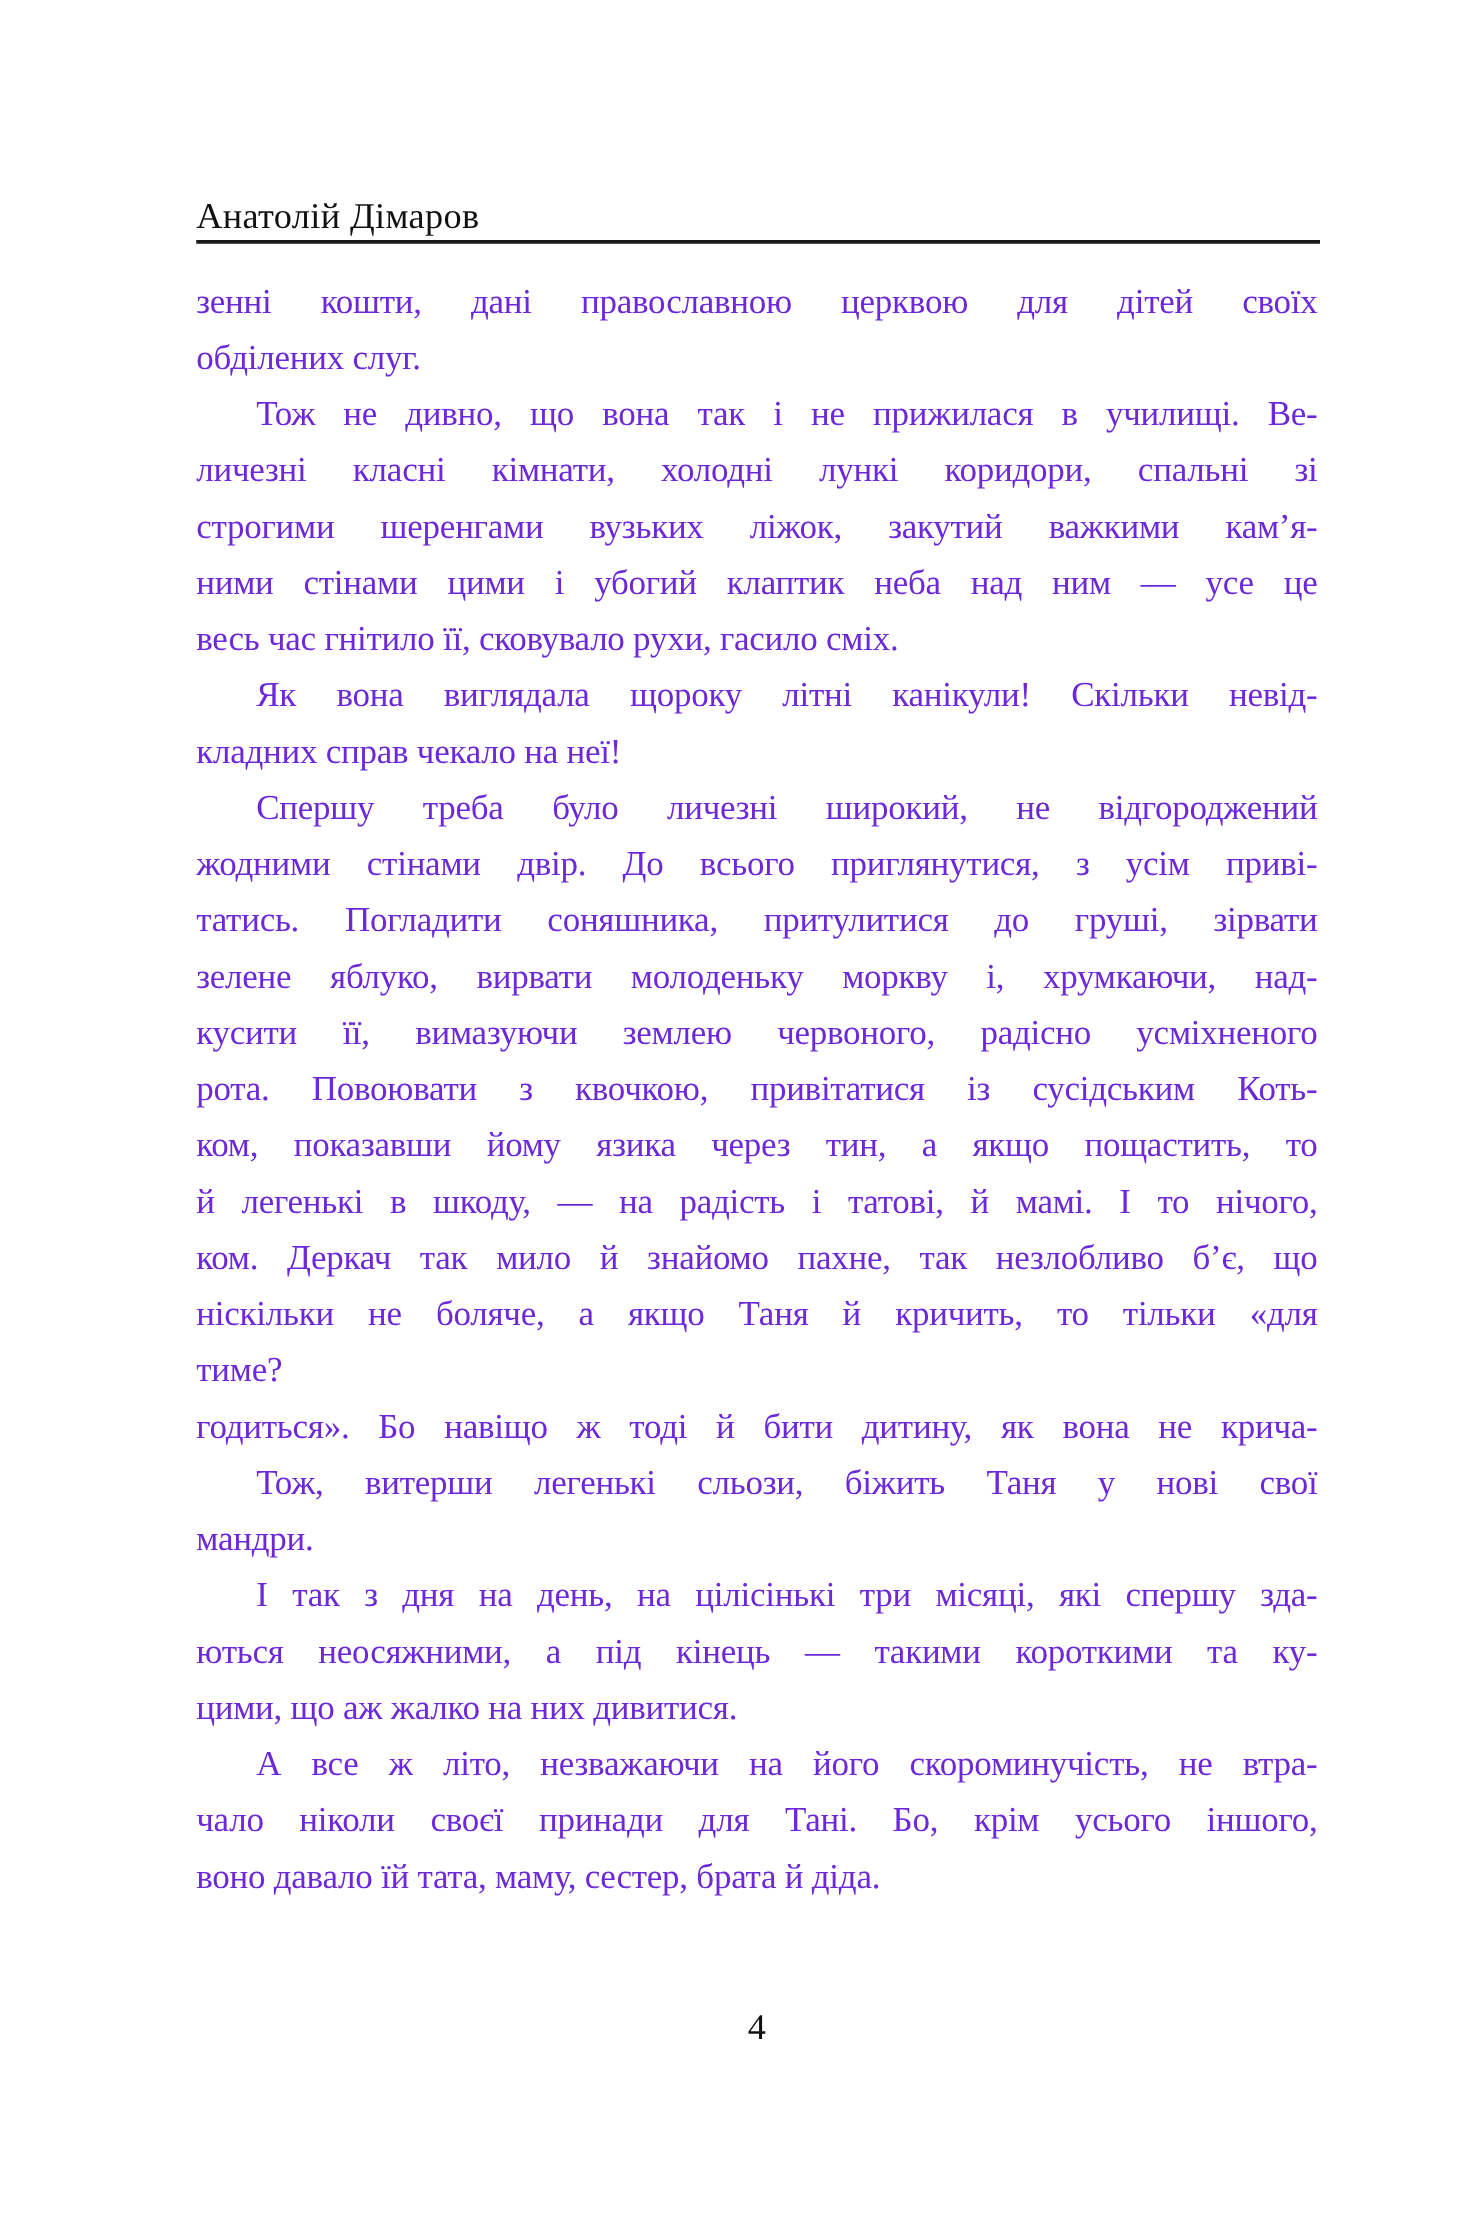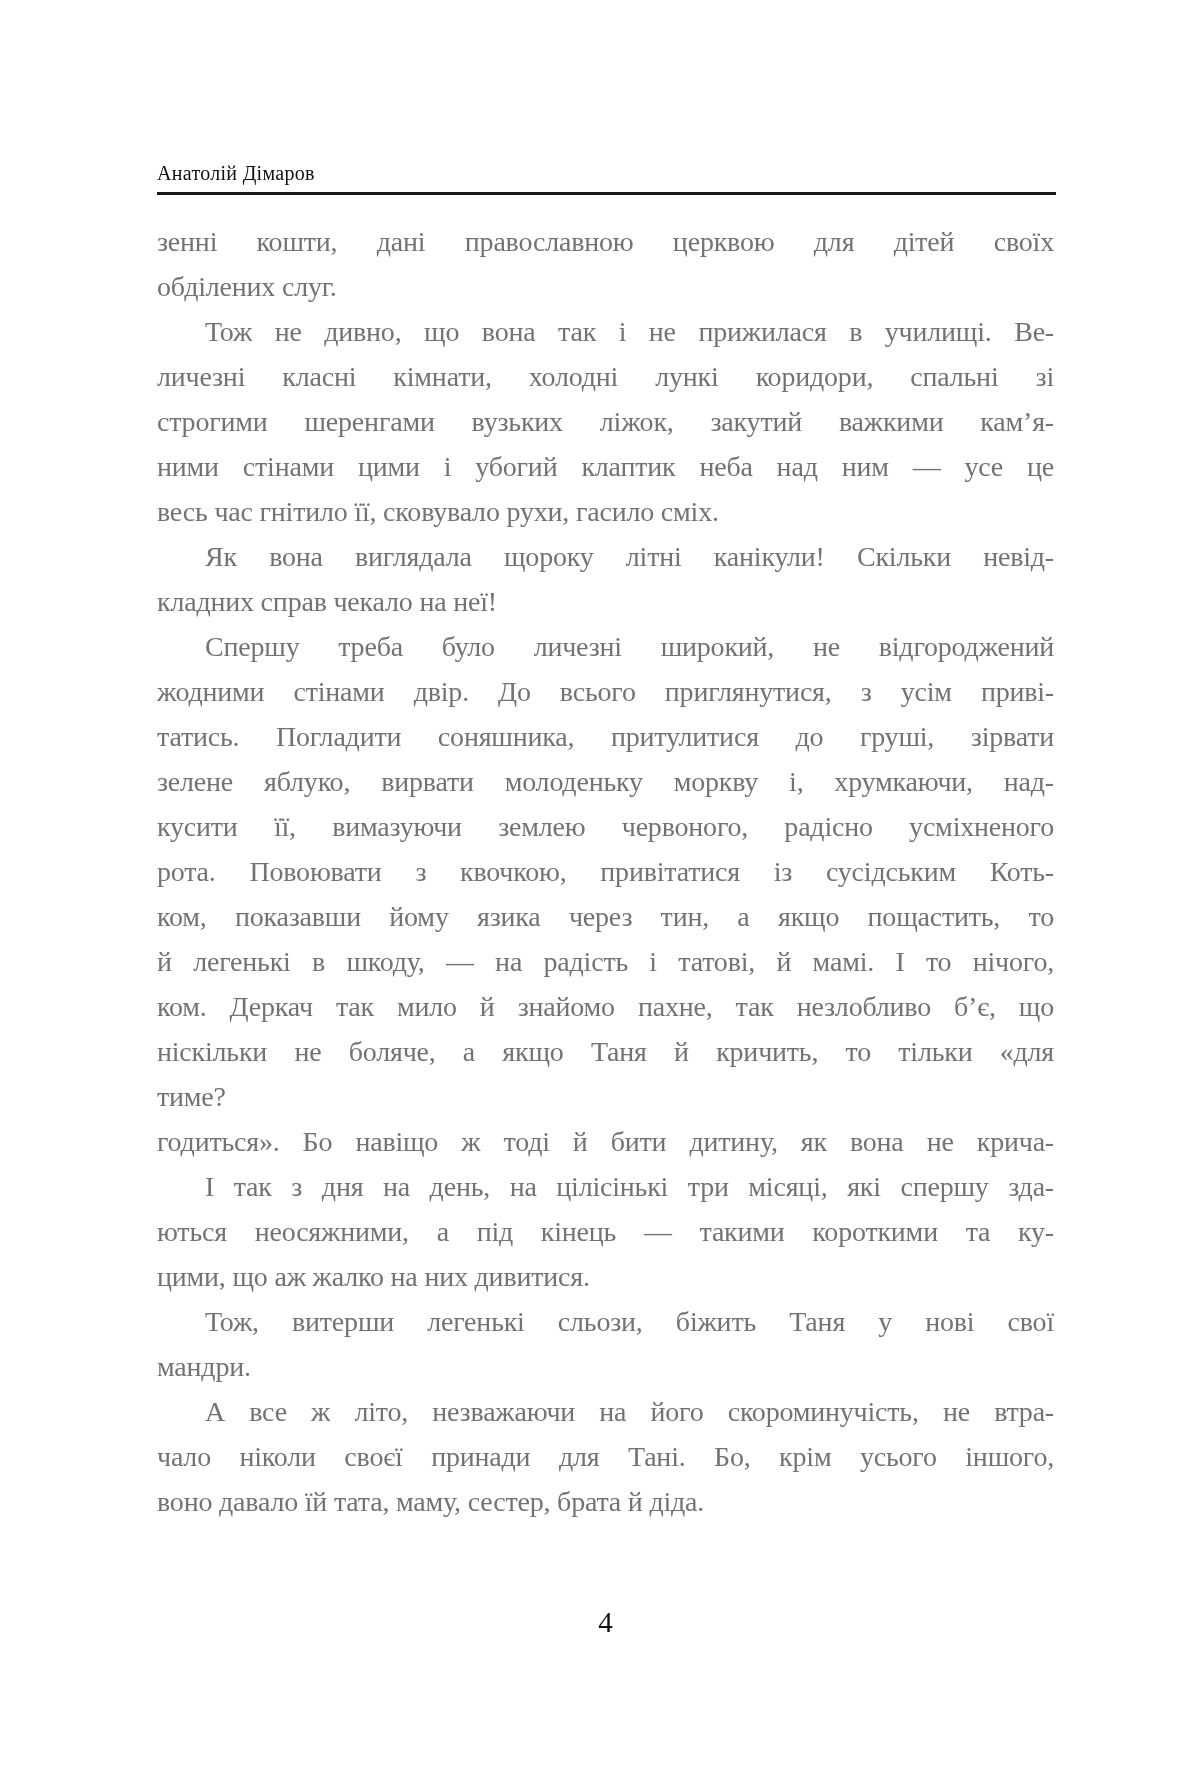--- a/index.html
+++ b/index.html
@@ -18,41 +18,41 @@
     font-family: "Liberation Serif", "DejaVu Serif", serif;
     overflow: hidden;
   }
   .running-header {
     position: absolute;
     left: 157px;
     top: 158px;
     width: 899px;
   }
   .author {
-    font-size: 20px;
+    font-size: 29px;
     line-height: 30px;
     letter-spacing: 0.3px;
     color: #111111;
   }
   .header-rule {
     position: absolute;
     left: 157px;
     top: 192px;
     width: 899px;
     height: 3px;
     background: #1a1a1a;
   }
   .text-block {
     position: absolute;
     left: 157px;
     top: 219px;
     width: 897px;
     font-size: 28px;
     letter-spacing: -0.2px;
-    color: #737373;
+    color: #6d28d9;
   }
   .paragraph {
     margin: 0;
     padding: 0;
   }
   .line {
     line-height: 45px;
     height: 45px;
     text-align: justify;
     text-align-last: justify;
@@ -114,27 +114,27 @@
         <div class="line">кусити її, вимазуючи землею червоного, радісно усміхненого</div>
         <div class="line">рота. Повоювати з квочкою, привітатися із сусідським Коть-</div>
         <div class="line">ком, показавши йому язика через тин, а якщо пощастить, то</div>
         <div class="line">й легенькі в шкоду, — на радість і татові, й мамі. І то нічого,</div>
         <div class="line">ком. Деркач так мило й знайомо пахне, так незлобливо б’є, що</div>
         <div class="line">ніскільки не боляче, а якщо Таня й кричить, то тільки «для</div>
         <div class="line last">тиме?</div>
         <div class="line">годиться». Бо навіщо ж тоді й бити дитину, як вона не крича-</div>
       </div>
       <div class="paragraph">
+        <div class="line indent">Тож, витерши легенькі сльози, біжить Таня у нові свої</div>
+        <div class="line last">мандри.</div>
+      </div>
+      <div class="paragraph">
         <div class="line indent">І так з дня на день, на цілісінькі три місяці, які спершу зда-</div>
         <div class="line">ються неосяжними, а під кінець — такими короткими та ку-</div>
         <div class="line last">цими, що аж жалко на них дивитися.</div>
-      </div>
-      <div class="paragraph">
-        <div class="line indent">Тож, витерши легенькі сльози, біжить Таня у нові свої</div>
-        <div class="line last">мандри.</div>
       </div>
       <div class="paragraph">
         <div class="line indent">А все ж літо, незважаючи на його скороминучість, не втра-</div>
         <div class="line">чало ніколи своєї принади для Тані. Бо, крім усього іншого,</div>
         <div class="line last">воно давало їй тата, маму, сестер, брата й діда.</div>
       </div>
     </div>
 
   <div class="page-number">4</div>
 

